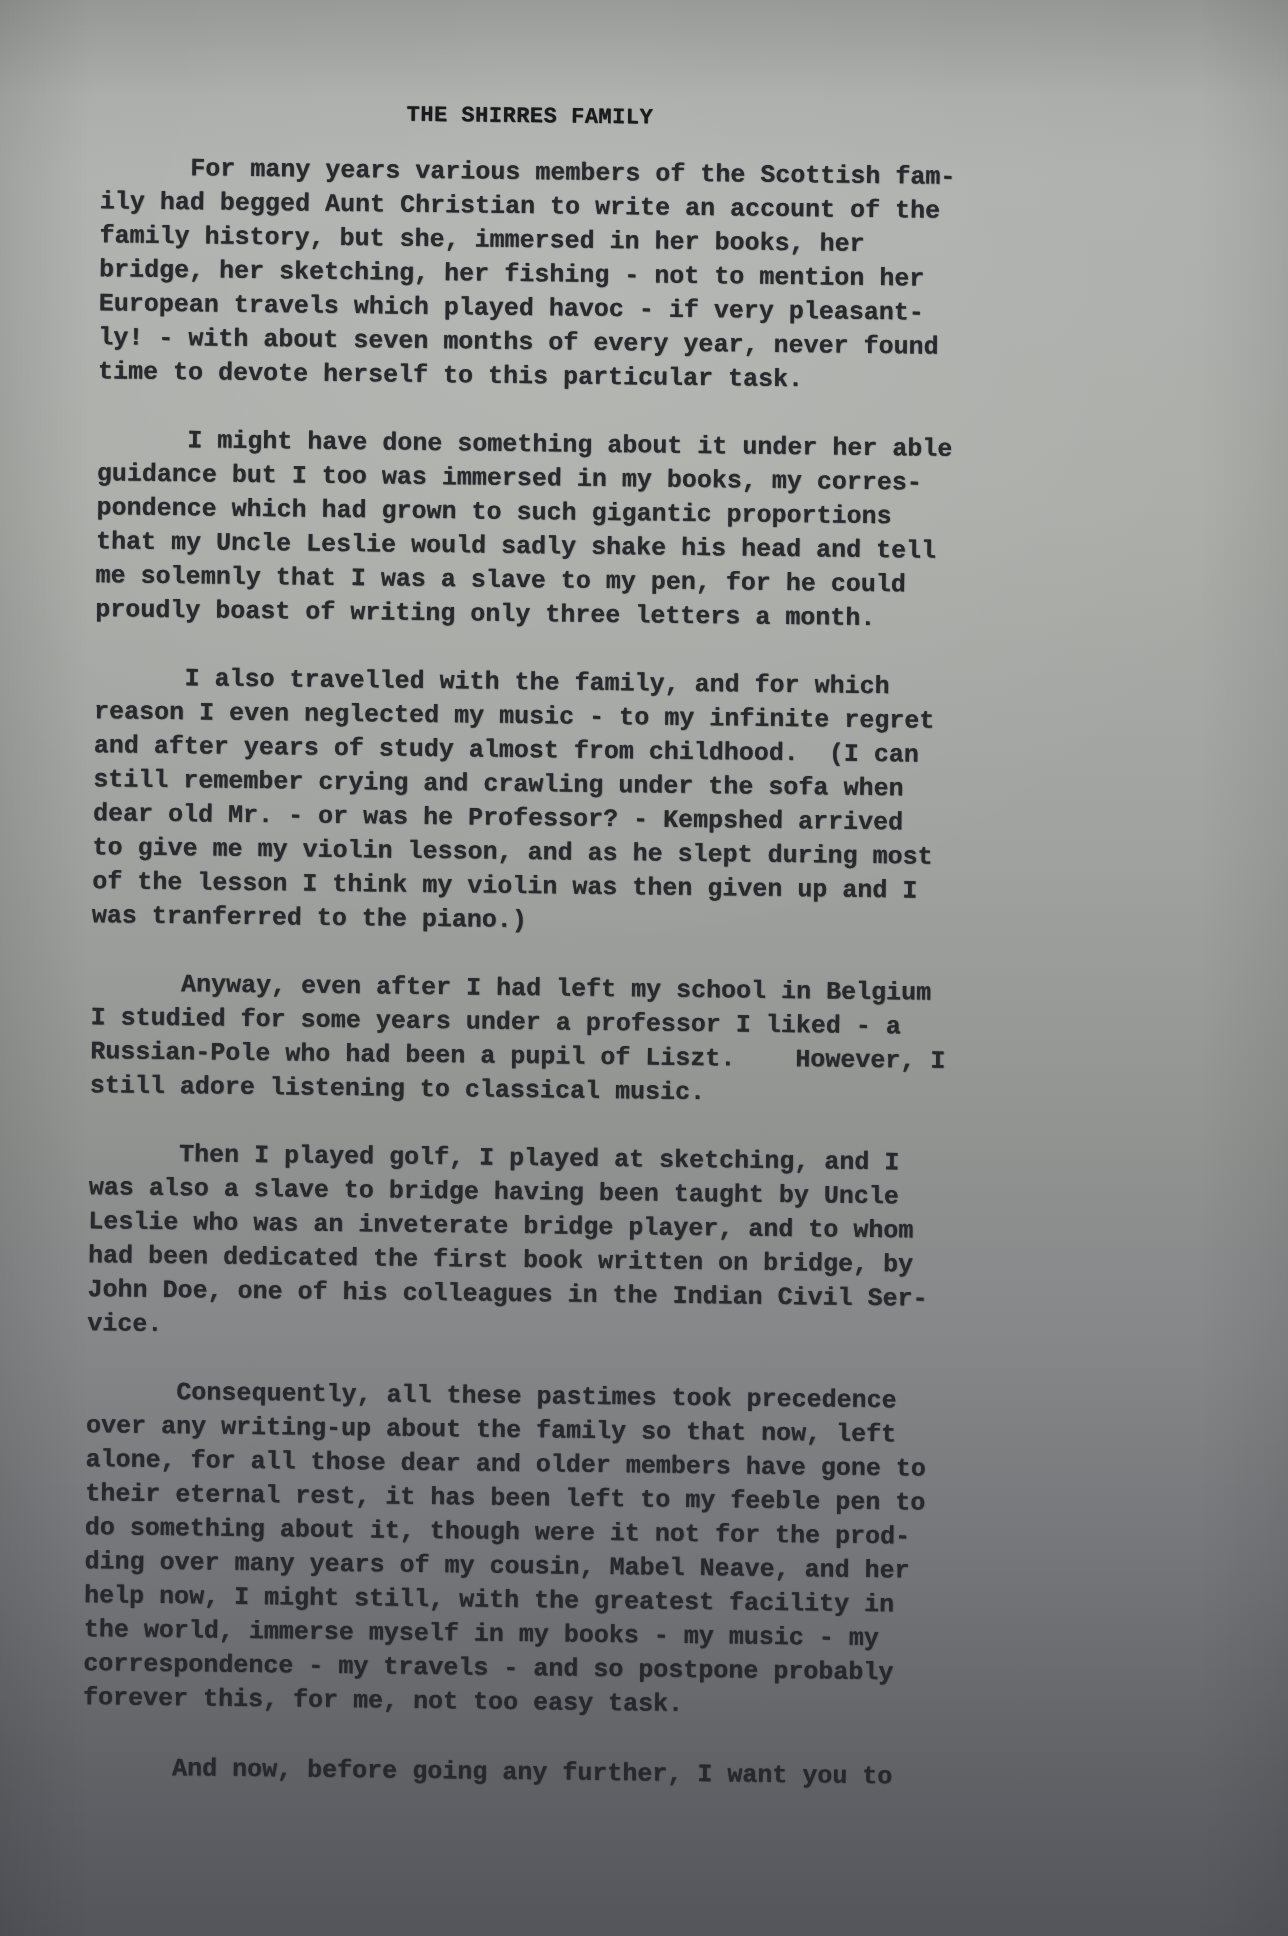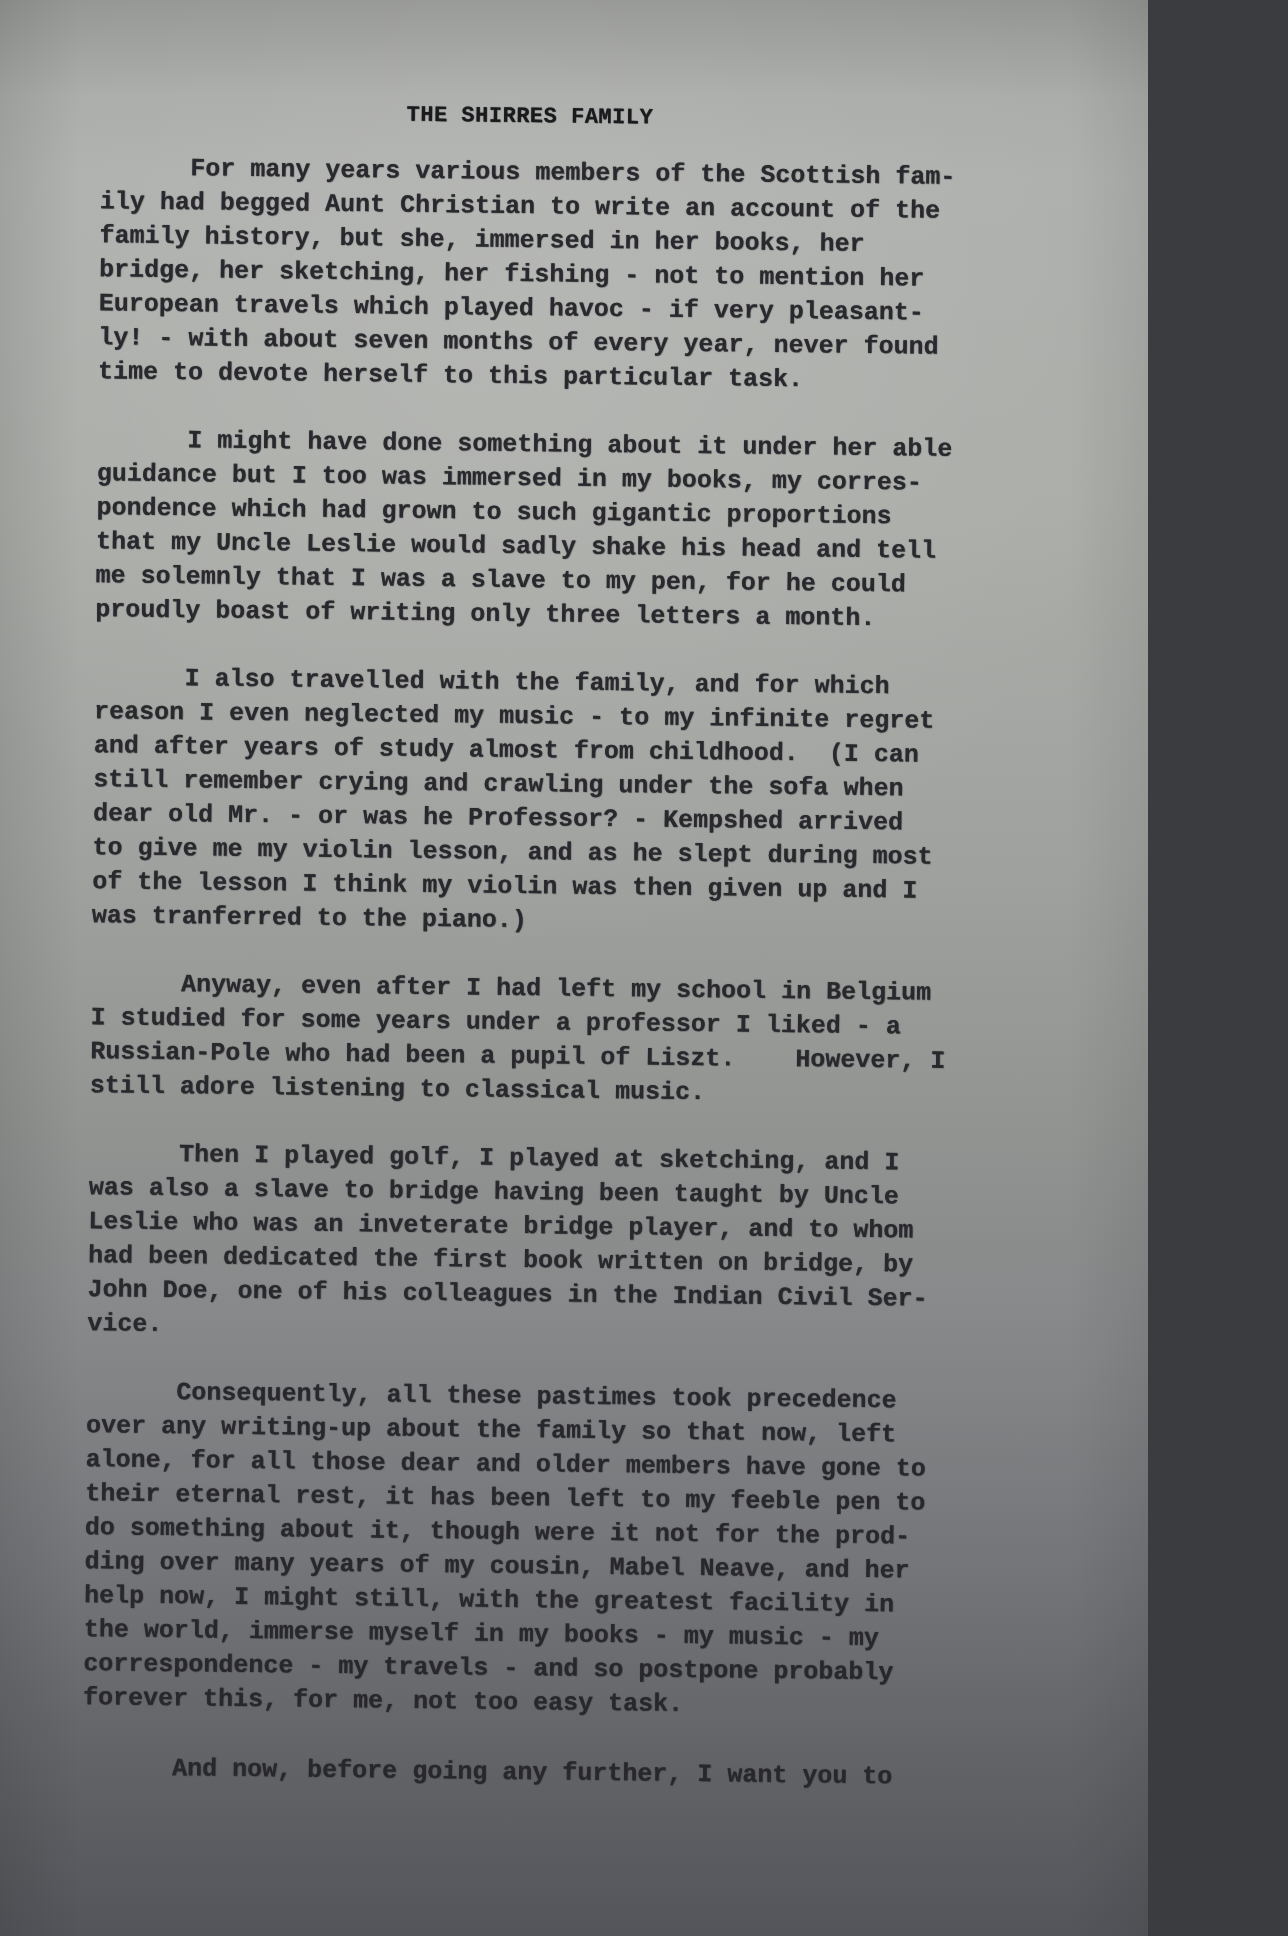--- a/index.html
+++ b/index.html
@@ -2,21 +2,21 @@
 <html><head>
 <meta charset="utf-8">
 <style>
   html, body {
     margin: 0;
     padding: 0;
     background: #3a3c3f;
   }
   .photo {
     position: relative;
-    width: 1148px;
+    width: 1288px;
     height: 1936px;
     overflow: hidden;
     background-color: #a6a8a5;
     background-image:
       
       radial-gradient(ellipse 95% 55% at 44% 16%, rgba(255,255,255,0.10), rgba(255,255,255,0) 62%),
       
       linear-gradient(to bottom, rgba(0,0,0,0.10) 0%, rgba(0,0,0,0) 5%),
       
       linear-gradient(to right, rgba(0,0,0,0.09) 0%, rgba(0,0,0,0) 7%, rgba(0,0,0,0) 93%, rgba(0,0,0,0.07) 100%),

